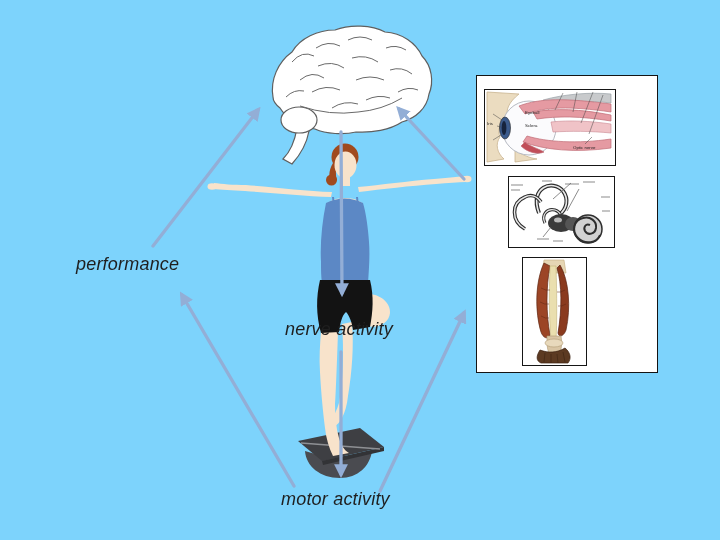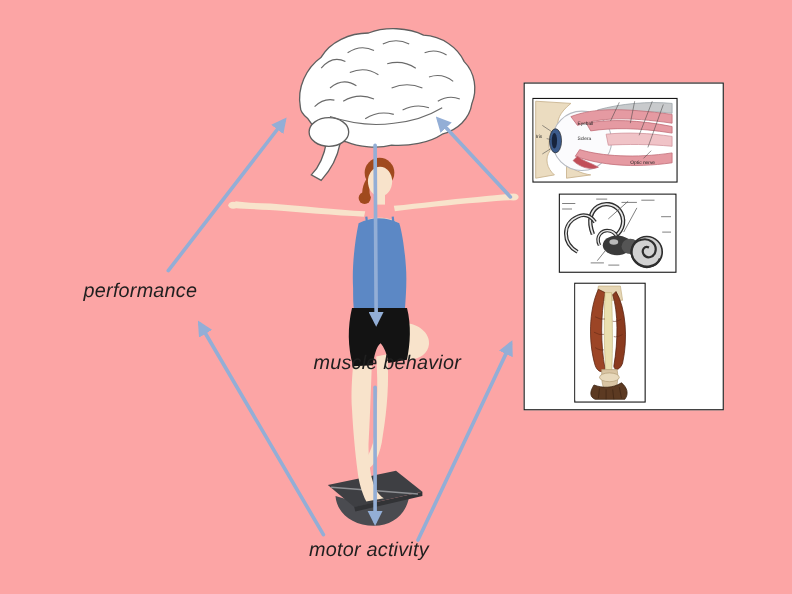--- a/index.html
+++ b/index.html
@@ -1,16 +1,16 @@
 <!DOCTYPE html>
 <html><head>
 <meta charset="utf-8">
 <style>
   html,body{margin:0;padding:0;background:#fff;}
-  #canvas{position:relative;width:720px;height:540px;background:#fca5a5;overflow:hidden;
+  #canvas{position:relative;width:720px;height:540px;background:#7dd3fc;overflow:hidden;
           font-family:"Liberation Sans",sans-serif;}
   #main-svg{position:absolute;left:0;top:0;}
   .flow-label{position:absolute;font-style:italic;font-size:18px;color:#1f1f1f;
               letter-spacing:0.2px;white-space:nowrap;}
   #label-performance{left:76px;top:254px;}
   #label-muscle-activity{left:285px;top:319px;}
   #label-motor-behavior{left:281px;top:489px;}
   .panel{position:absolute;left:476px;top:75px;width:182px;height:298px;
          border:1.5px solid #141414;background:#fff;box-sizing:border-box;}
   .fig-frame{position:absolute;border:1.5px solid #161616;background:#fff;box-sizing:border-box;}
@@ -100,21 +100,21 @@
       <line x1="153" y1="246" x2="258" y2="110" marker-end="url(#ah)"></line>
       <line x1="341" y1="132" x2="342" y2="293" marker-end="url(#ah)"></line>
       <line x1="464" y1="179" x2="399" y2="109" marker-end="url(#ah)"></line>
       <line x1="294" y1="486" x2="182" y2="295" marker-end="url(#ah)"></line>
       <line x1="380" y1="491" x2="464" y2="313" marker-end="url(#ah)"></line>
       <line x1="341" y1="352" x2="341" y2="474" marker-end="url(#ah)"></line>
     </g>
   </svg>
 
   <div class="flow-label" id="label-performance">performance</div>
-  <div class="flow-label" id="label-muscle-activity">muscle behavior</div>
+  <div class="flow-label" id="label-muscle-activity">nerve activity</div>
   <div class="flow-label" id="label-motor-behavior">motor activity</div>
 
   <div class="panel">
 
     <div class="fig-frame" id="frame-eye">
       <svg width="129" height="74" viewBox="0 0 129 74">
         <rect width="129" height="74" fill="#ffffff"></rect>
         <g fill="#EBDCC0" stroke="#C9B48F" stroke-width="0.8">
           <path d="M 2,2 L 34,4 C 24,12 20,20 23,28 C 15,32 12,40 15,47 C 10,54 12,63 19,69 L 2,72 Z"></path>
           <path d="M 30,60 C 36,64 44,68 52,69 L 30,72 Z"></path>

